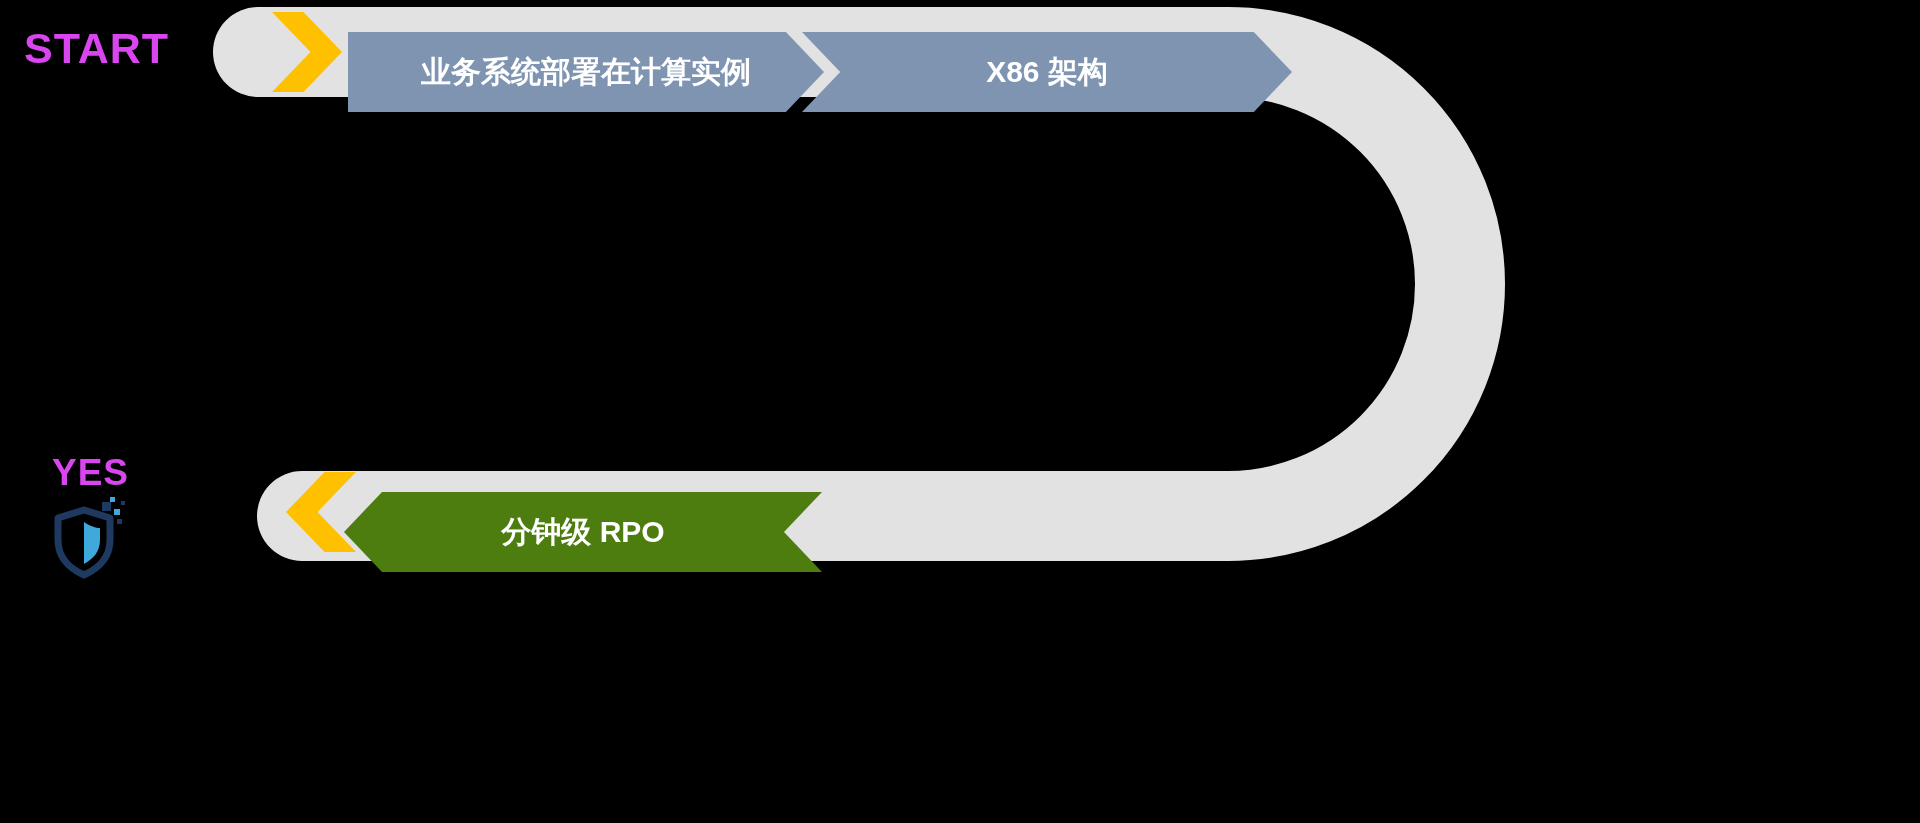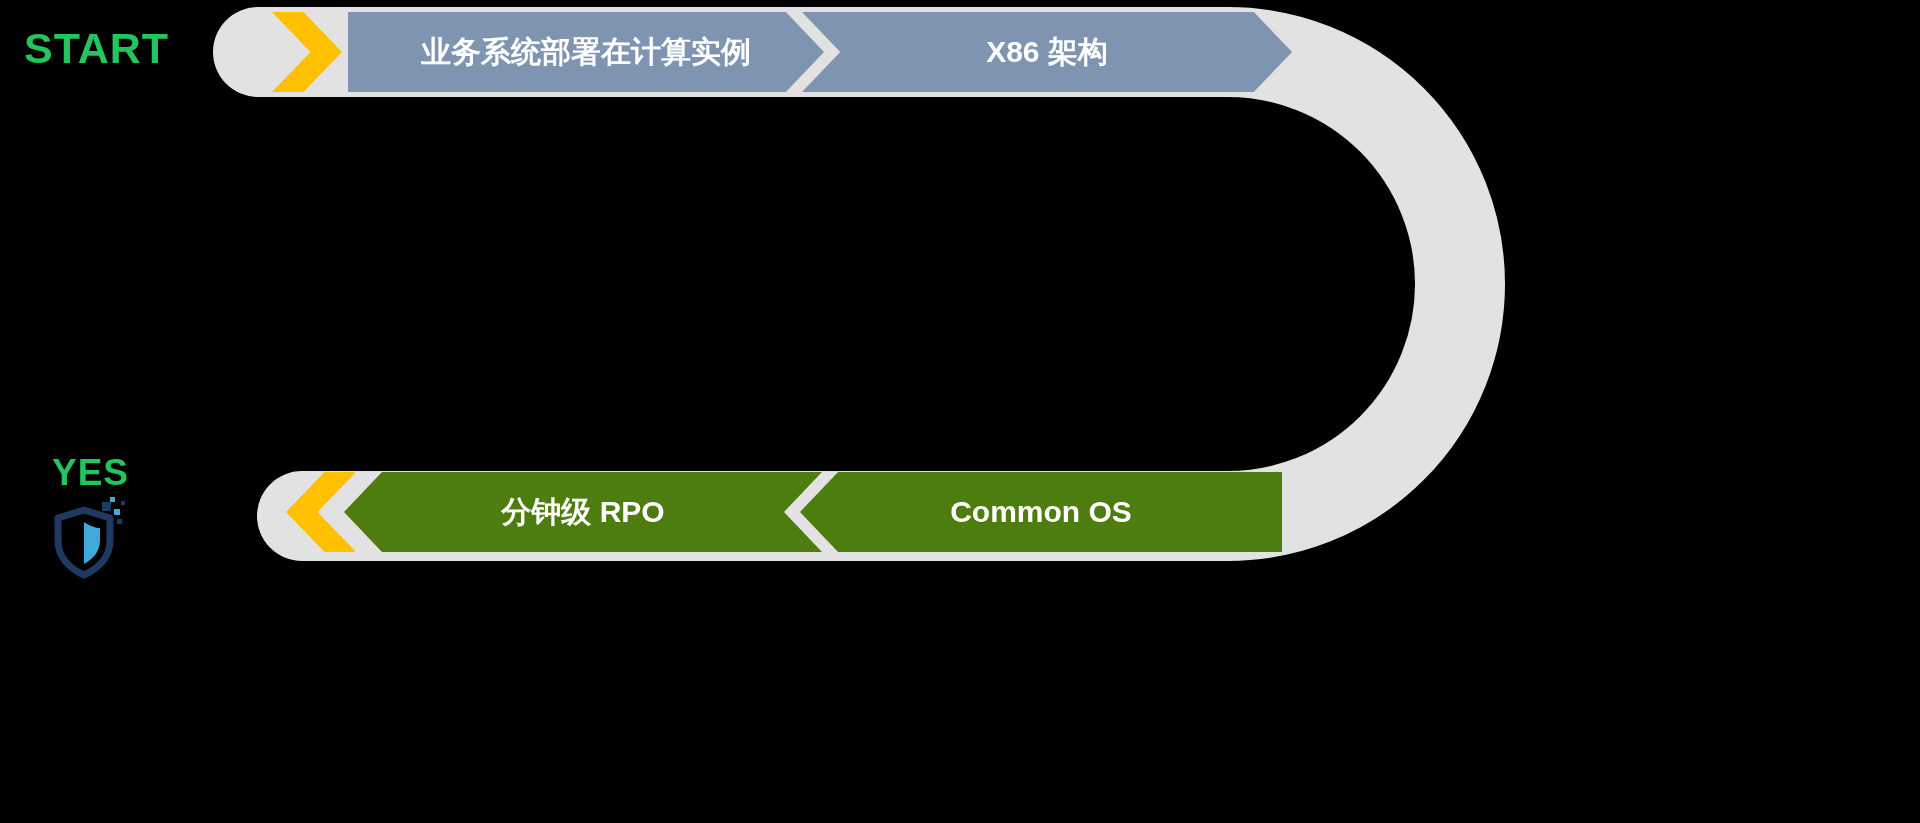--- a/index.html
+++ b/index.html
@@ -8,21 +8,21 @@
     position: relative;
     width: 1920px;
     height: 823px;
     background: #000000;
     overflow: hidden;
     font-family: "Liberation Sans", "DejaVu Sans", sans-serif;
   }
   .band-svg { position: absolute; left: 0; top: 0; }
   .corner-label {
     position: absolute;
-    color: #22c55e;
+    color: #d946ef;
     font-weight: bold;
     letter-spacing: 1px;
   }
   .start-label { left: 24px; top: 24px; font-size: 43px; }
   .yes-label   { left: 52px; top: 452px; font-size: 37px; }
 
   .chevron {
     position: absolute;
     width: 70px;
     height: 80px;
@@ -40,20 +40,21 @@
   .arrow {
     position: absolute;
     height: 80px;
     display: flex;
     align-items: center;
     justify-content: center;
     color: #ffffff;
     font-weight: bold;
     font-size: 30px;
     white-space: nowrap;
+    margin-top: 20px;
   }
   .arrow.blue { background: #7F94B1; }
   .arrow.pink { background: #4d7c0f; }
 
   .arrow-top-1 {
     left: 348px; top: 12px; width: 476px;
     clip-path: polygon(0 0, 92% 0, 100% 50%, 92% 100%, 0 100%);
   }
   .arrow-top-2 {
     left: 802px; top: 12px; width: 490px;
@@ -97,23 +98,20 @@
   <div class="arrow blue arrow-top-2">
     <span>X86 架构</span>
   </div>
 
   <div class="chevron chevron-left"></div>
 
   <div class="arrow pink arrow-bottom-1">
     <span>分钟级 RPO</span>
   </div>
 
-  <div class="arrow pink arrow-bottom-2">
-    <span>Common OS</span>
-  </div>
 
   <svg class="shield-icon" width="88" height="90" viewBox="0 0 88 90" aria-hidden="true">
     <path d="M42 14 L16 22 V44 C16 62 27 72 42 79 C57 72 68 62 68 44 V22 Z" fill="none" stroke-width="7" stroke-linejoin="round" stroke="#1F3A60"></path>
     <path d="M42 26 C48 30 54 32 58 32 V44 C58 56 51 63 42 68 Z" fill="#3FA9DC"></path>
     <rect x="60" y="6" width="9" height="9" fill="#1F3A60"></rect>
     <rect x="72" y="13" width="6" height="6" fill="#3FA9DC"></rect>
     <rect x="68" y="1" width="5" height="5" fill="#3FA9DC"></rect>
     <rect x="79" y="5" width="4" height="4" fill="#1F3A60"></rect>
     <rect x="75" y="23" width="5" height="5" fill="#1F3A60"></rect>
   </svg>

